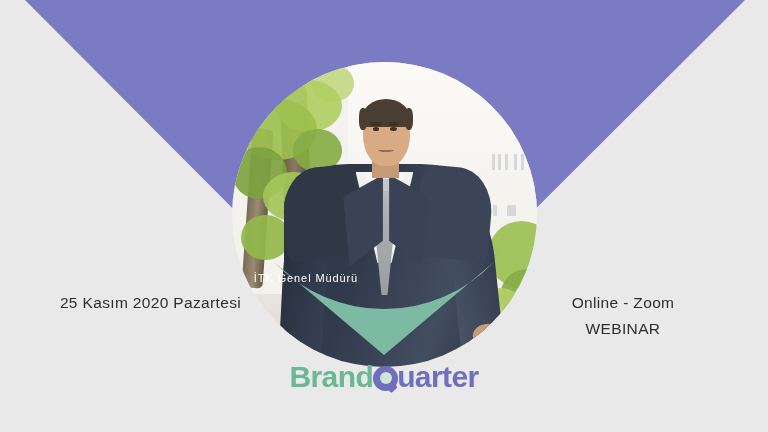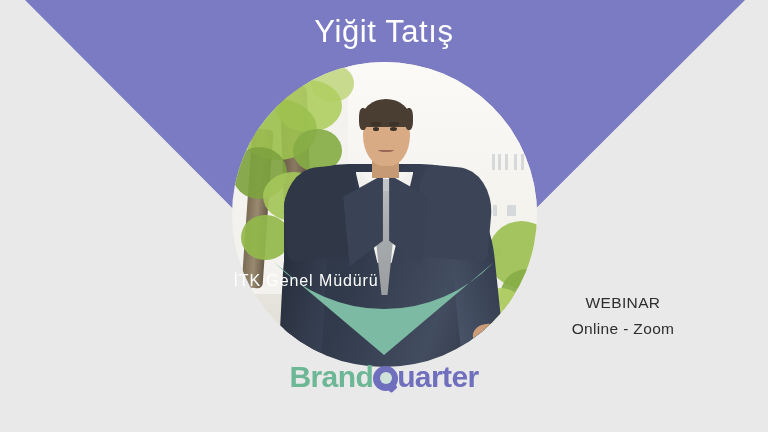--- a/index.html
+++ b/index.html
@@ -312,21 +312,21 @@
   }
 
   .badge-label {
     position: absolute;
     z-index: 4;
     left: 0;
     top: 272px;
     width: 612px;
     text-align: center;
     color: #ffffff;
-    font-size: 16px;
+    font-size: 11px;
     letter-spacing: .9px;
     font-family: "Liberation Sans", sans-serif;
   }
 
   
   .speaker-name {
     position: absolute;
     z-index: 5;
     left: 0;
     top: 14px;
@@ -480,27 +480,27 @@
       </div>
     </div>
   </div>
 
   <svg class="green-wedge" viewBox="0 0 768 432">
     <path d="M 384 355 L 274 262 A 152 152 0 0 0 494 262 Z" fill="#7cbaa3"></path>
   </svg>
 
   <div class="badge-label">İTK Genel Müdürü</div>
 
-  <div class="speaker-name">Yiğit Tatış</div>
 
   <div class="info-left">
+    <div>25 Kasım 2020 Pazartesi</div>
   </div>
 
   <div class="info-right">
+    <div>Online - Zoom</div>
     <div>WEBINAR</div>
-    <div>Online - Zoom</div>
   </div>
 
   <div class="logo">
     <div class="logo-word"><span class="logo-brand">Brand</span><span class="logo-q"><i></i><b></b><s></s></span><span class="logo-quarter">uarter</span></div>
   </div>
 
 </div>
 
 </body></html>

